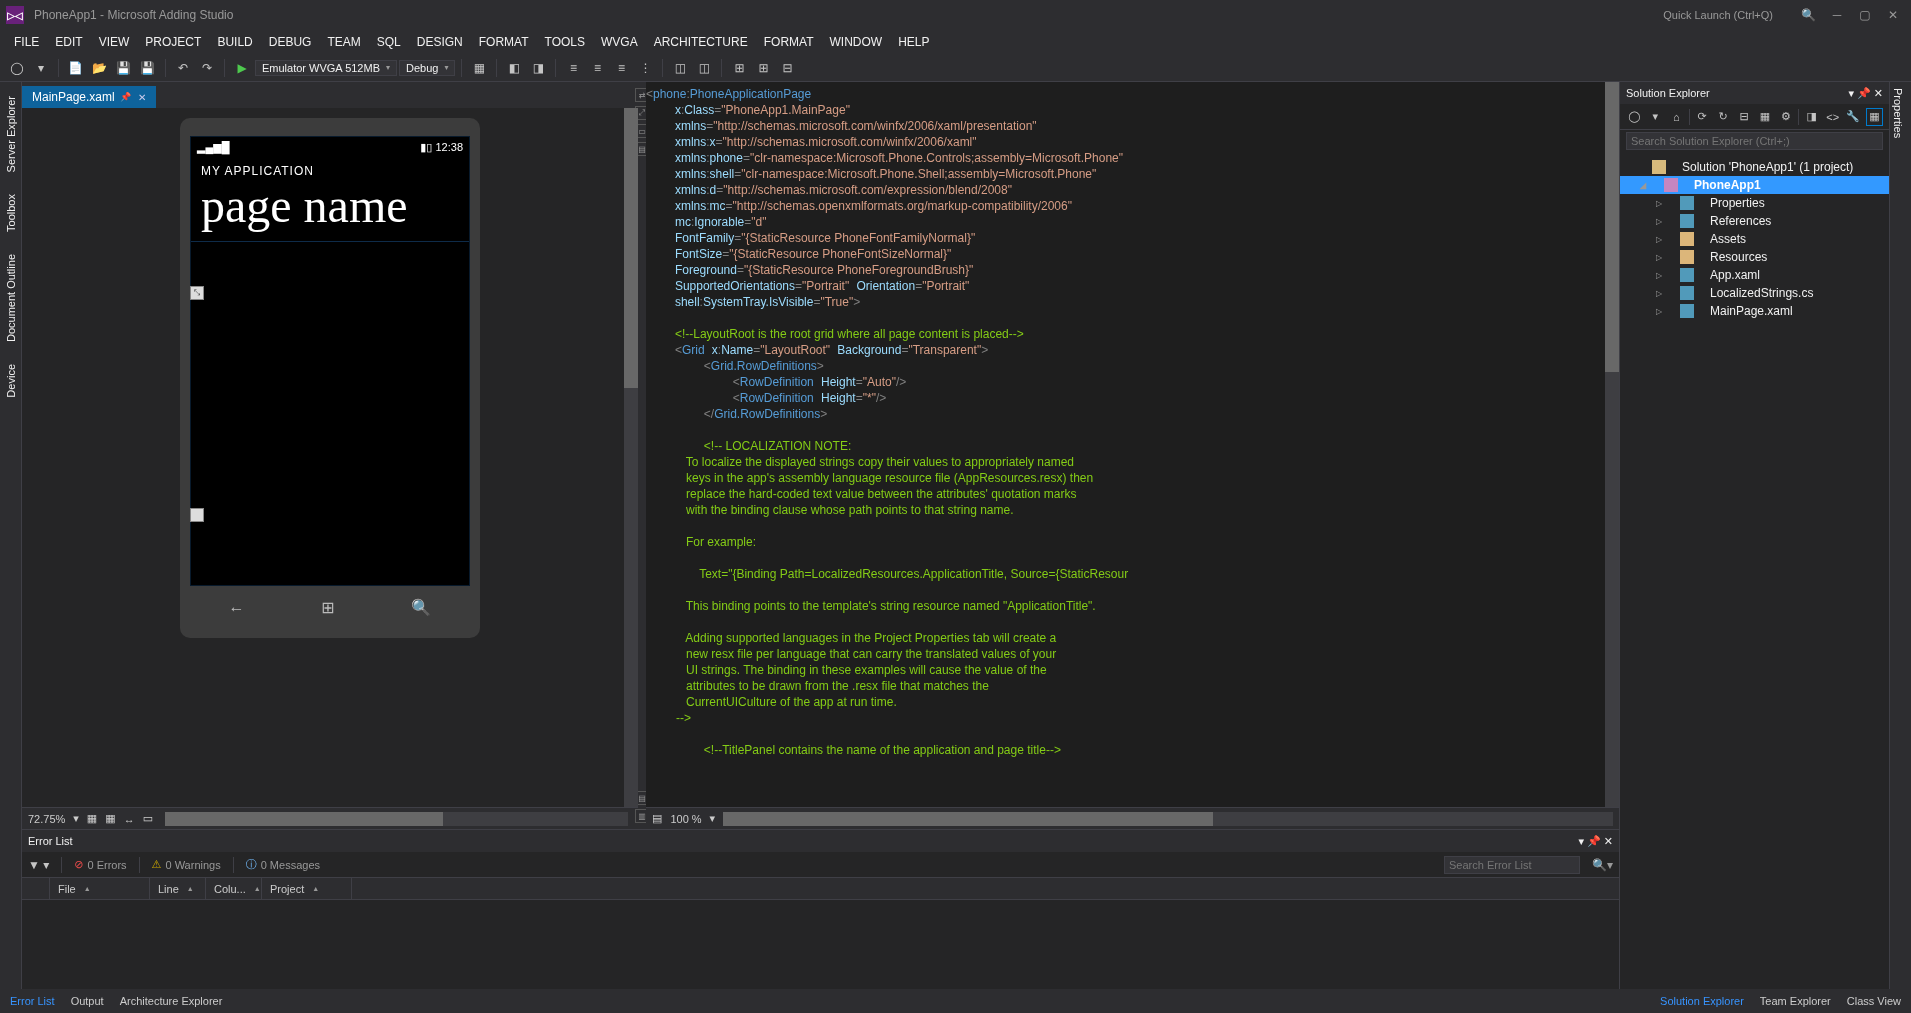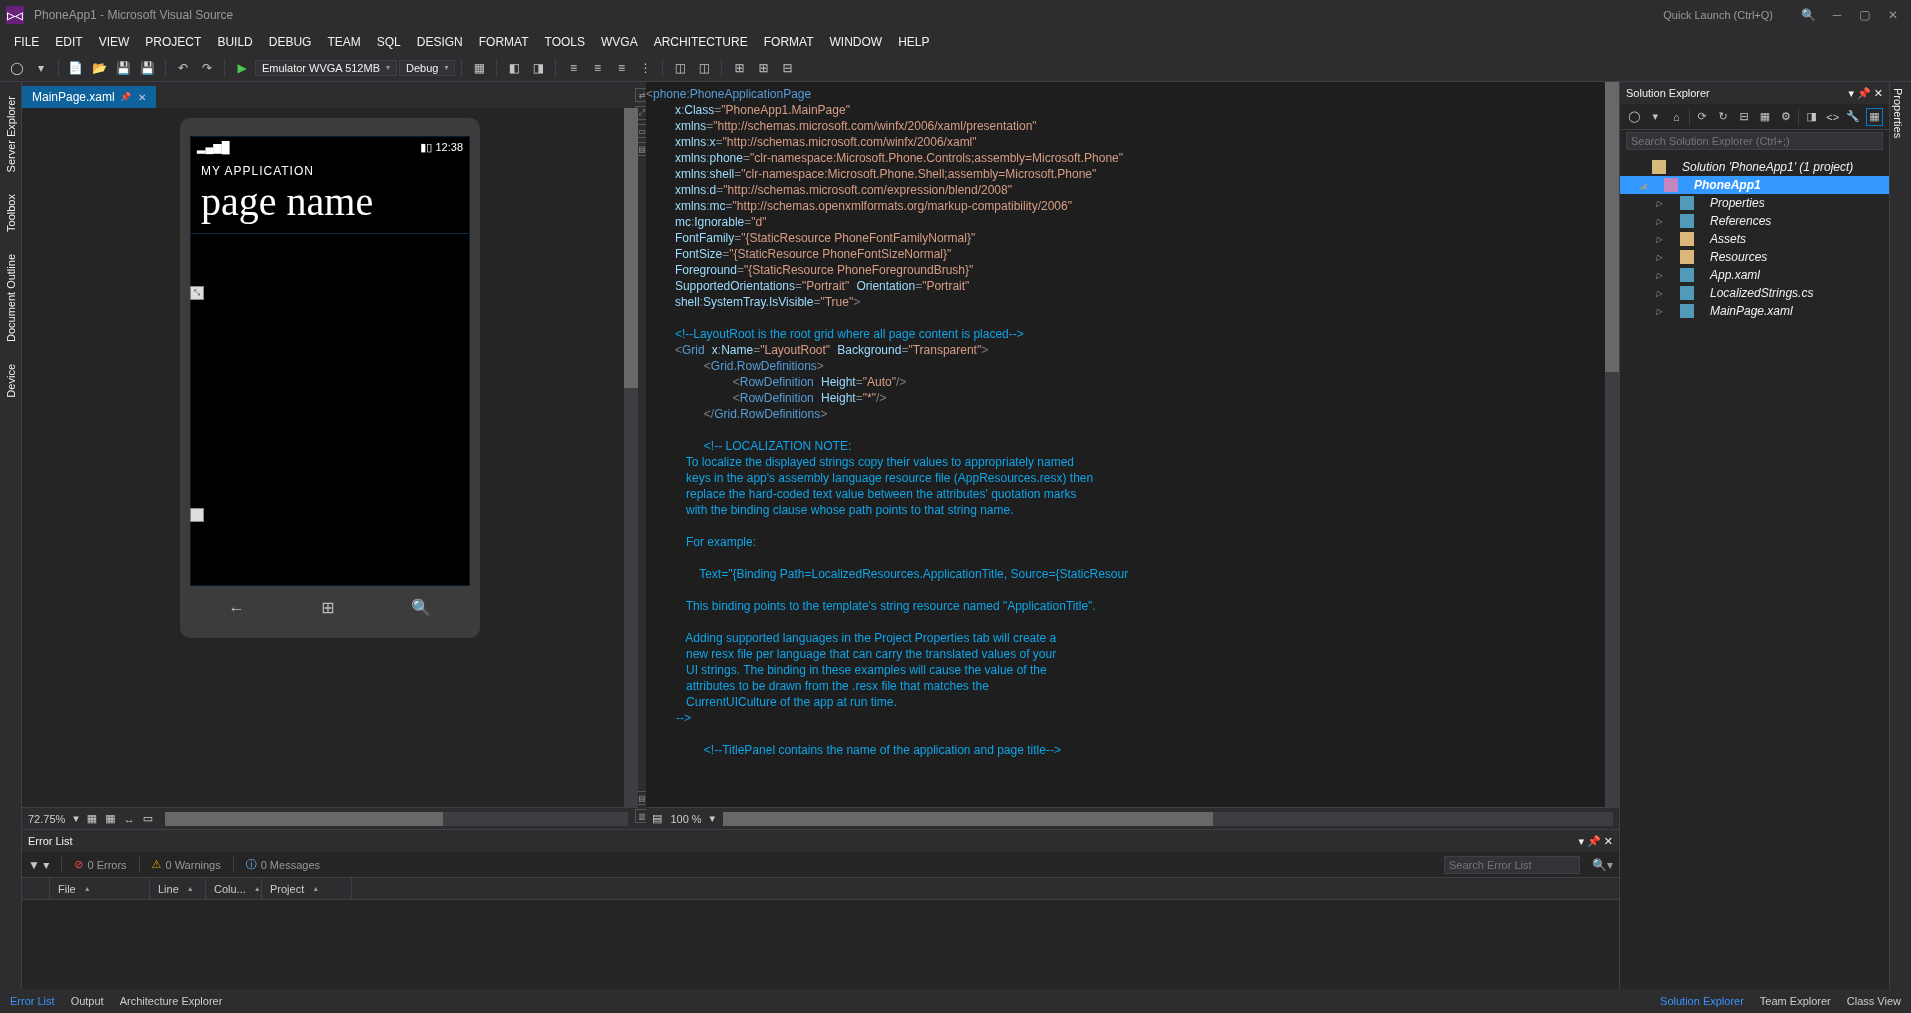--- a/index.html
+++ b/index.html
@@ -23,45 +23,45 @@
 .designhost { flex:0 0 616px; display:flex; flex-direction:column; background:#1e1e1e; }
 .tabstrip { height:26px; background:#2d2d30; display:flex; align-items:flex-end; }
 .tab { background:#0e639c; color:#fff; padding:4px 10px; font-size:12px; display:flex; align-items:center; gap:6px; }
 .tab .pin { font-size:9px; color:#cce; }
 .tab .close { font-size:10px; color:#cce; }
 .designer { flex:1; background:#252526; position:relative; display:flex; align-items:flex-start; justify-content:center; padding-top:10px; }
 .phone { width:300px; height:520px; background:#3c3c3c; border-radius:10px; padding:18px 10px 10px 10px; display:flex; flex-direction:column; }
 .phone-screen { flex:1; background:#000; position:relative; border:1px solid #2a82da33; }
 .phone-status { display:flex; justify-content:space-between; align-items:center; padding:4px 6px; color:#fff; font-size:11px; }
 .phone-appname { color:#fff; font-size:12px; letter-spacing:1px; padding:6px 10px 0 10px; }
-.phone-pagename { color:#fff; font-size:40px; font-weight:200; padding:0 10px 8px 10px; border-bottom:1px solid #2a82da55; font-family:"Segoe UI Light","Segoe UI"; }
+.phone-pagename { color:#fff; font-size:48px; font-weight:200; padding:0 10px 8px 10px; border-bottom:1px solid #2a82da55; font-family:"Segoe UI Light","Segoe UI"; }
 .phone-nav { height:42px; display:flex; justify-content:space-around; align-items:center; color:#bbb; font-size:16px; }
 .designer-handle { position:absolute; left:168px; top:178px; width:14px; height:14px; background:#ddd; border:1px solid #888; font-size:8px; display:flex; align-items:center; justify-content:center; color:#333; }
 .designer-handle2 { position:absolute; left:168px; top:400px; width:14px; height:14px; background:#ddd; border:1px solid #888; }
 .zoombar { height:22px; background:#2d2d30; border-top:1px solid #3f3f46; display:flex; align-items:center; padding:0 6px; gap:8px; font-size:11px; color:#ccc; }
 .splitter-v { width:8px; background:#2d2d30; display:flex; flex-direction:column; align-items:center; justify-content:space-between; padding:6px 0; }
 .splitter-v .sicon { width:14px; height:14px; border:1px solid #555; font-size:8px; color:#999; display:flex; align-items:center; justify-content:center; }
 .codehost { flex:1; display:flex; flex-direction:column; background:#1e1e1e; min-width:0; }
 .code-area { flex:1; display:flex; overflow:hidden; }
 .gutter { width:40px; background:#1e1e1e; color:#2b91af; font-family:Consolas,monospace; font-size:12px; text-align:right; padding:4px 8px 4px 0; line-height:16px; }
 .code { flex:1; background:#1e1e1e; font-family:Consolas,monospace; font-size:12px; padding:4px 0; line-height:16px; white-space:pre; overflow:hidden; color:#dcdcdc; }
 .c-elem { color:#569cd6; }
 .c-attr { color:#9cdcfe; }
 .c-str { color:#d69d85; }
-.c-cmt { color:#0ea5e9; }
+.c-cmt { color:#84cc16; }
 .c-punc { color:#808080; }
 .code-zoombar { height:22px; background:#2d2d30; border-top:1px solid #3f3f46; display:flex; align-items:center; padding:0 6px; gap:8px; font-size:11px; color:#ccc; }
 .rightpanel { width:270px; background:#252526; border-left:1px solid #3f3f46; display:flex; flex-direction:column; }
 .rp-title { height:22px; background:#2d2d30; display:flex; align-items:center; padding:0 6px; font-size:11px; justify-content:space-between; }
 .rp-toolbar { height:26px; display:flex; align-items:center; gap:4px; padding:0 6px; border-bottom:1px solid #3f3f46; }
 .rp-toolbar .rbtn { width:18px; height:18px; display:flex; align-items:center; justify-content:center; color:#c5c5c5; font-size:11px; }
 .rp-search { height:24px; padding:2px 6px; }
 .rp-search input { width:100%; background:#333337; border:1px solid #3f3f46; color:#999; padding:2px 18px 2px 4px; font-size:11px; }
 .rp-tree { flex:1; padding:4px 0; font-size:12px; }
-.tnode { display:flex; align-items:center; height:18px; padding-left:6px; gap:16px;font-style:italic; }
+.tnode { display:flex; align-items:center; height:18px; padding-left:6px; gap:16px; }
 .tnode .exp { width:10px; color:#999; font-size:8px; text-align:center; }
 .tnode .ico { width:14px; height:14px; display:inline-block; }
 .tnode.sel { background:#3399ff; color:#fff; }
 .tnode.bold { font-weight:bold; }
 .ico-sol { background:#d7ba7d; }
 .ico-proj { background:#c586c0; }
 .ico-folder { background:#dcb67a; }
 .ico-ref { background:#519aba; }
 .ico-file { background:#519aba; }
 .rightrail { width:22px; background:#2d2d30; border-left:1px solid #3f3f46; }
@@ -82,21 +82,21 @@
 .statusbar .right { margin-left:auto; display:flex; gap:16px; }
 .errbody { flex:1; background:#252526; }
 .scrollbar-v { width:14px; background:#3e3e42; position:relative; }
 .scrollbar-v .thumb { position:absolute; width:100%; background:#686868; top:0; height:40%; }
 </style>
 </head>
 <body>
 
 <div class="titlebar">
   <div class="vs-logo">▷◁</div>
-  <div class="title">PhoneApp1 - Microsoft Visual Source</div>
+  <div class="title">PhoneApp1 - Microsoft Adding Studio</div>
   <div class="quick">Quick Launch (Ctrl+Q)</div>
   <div class="winbtn">🔍</div>
   <div class="winbtn">─</div>
   <div class="winbtn">▢</div>
   <div class="winbtn">✕</div>
 </div>
 
 <div class="menubar" id="menubar">
     <div class="mitem">FILE</div>
     <div class="mitem">EDIT</div>

